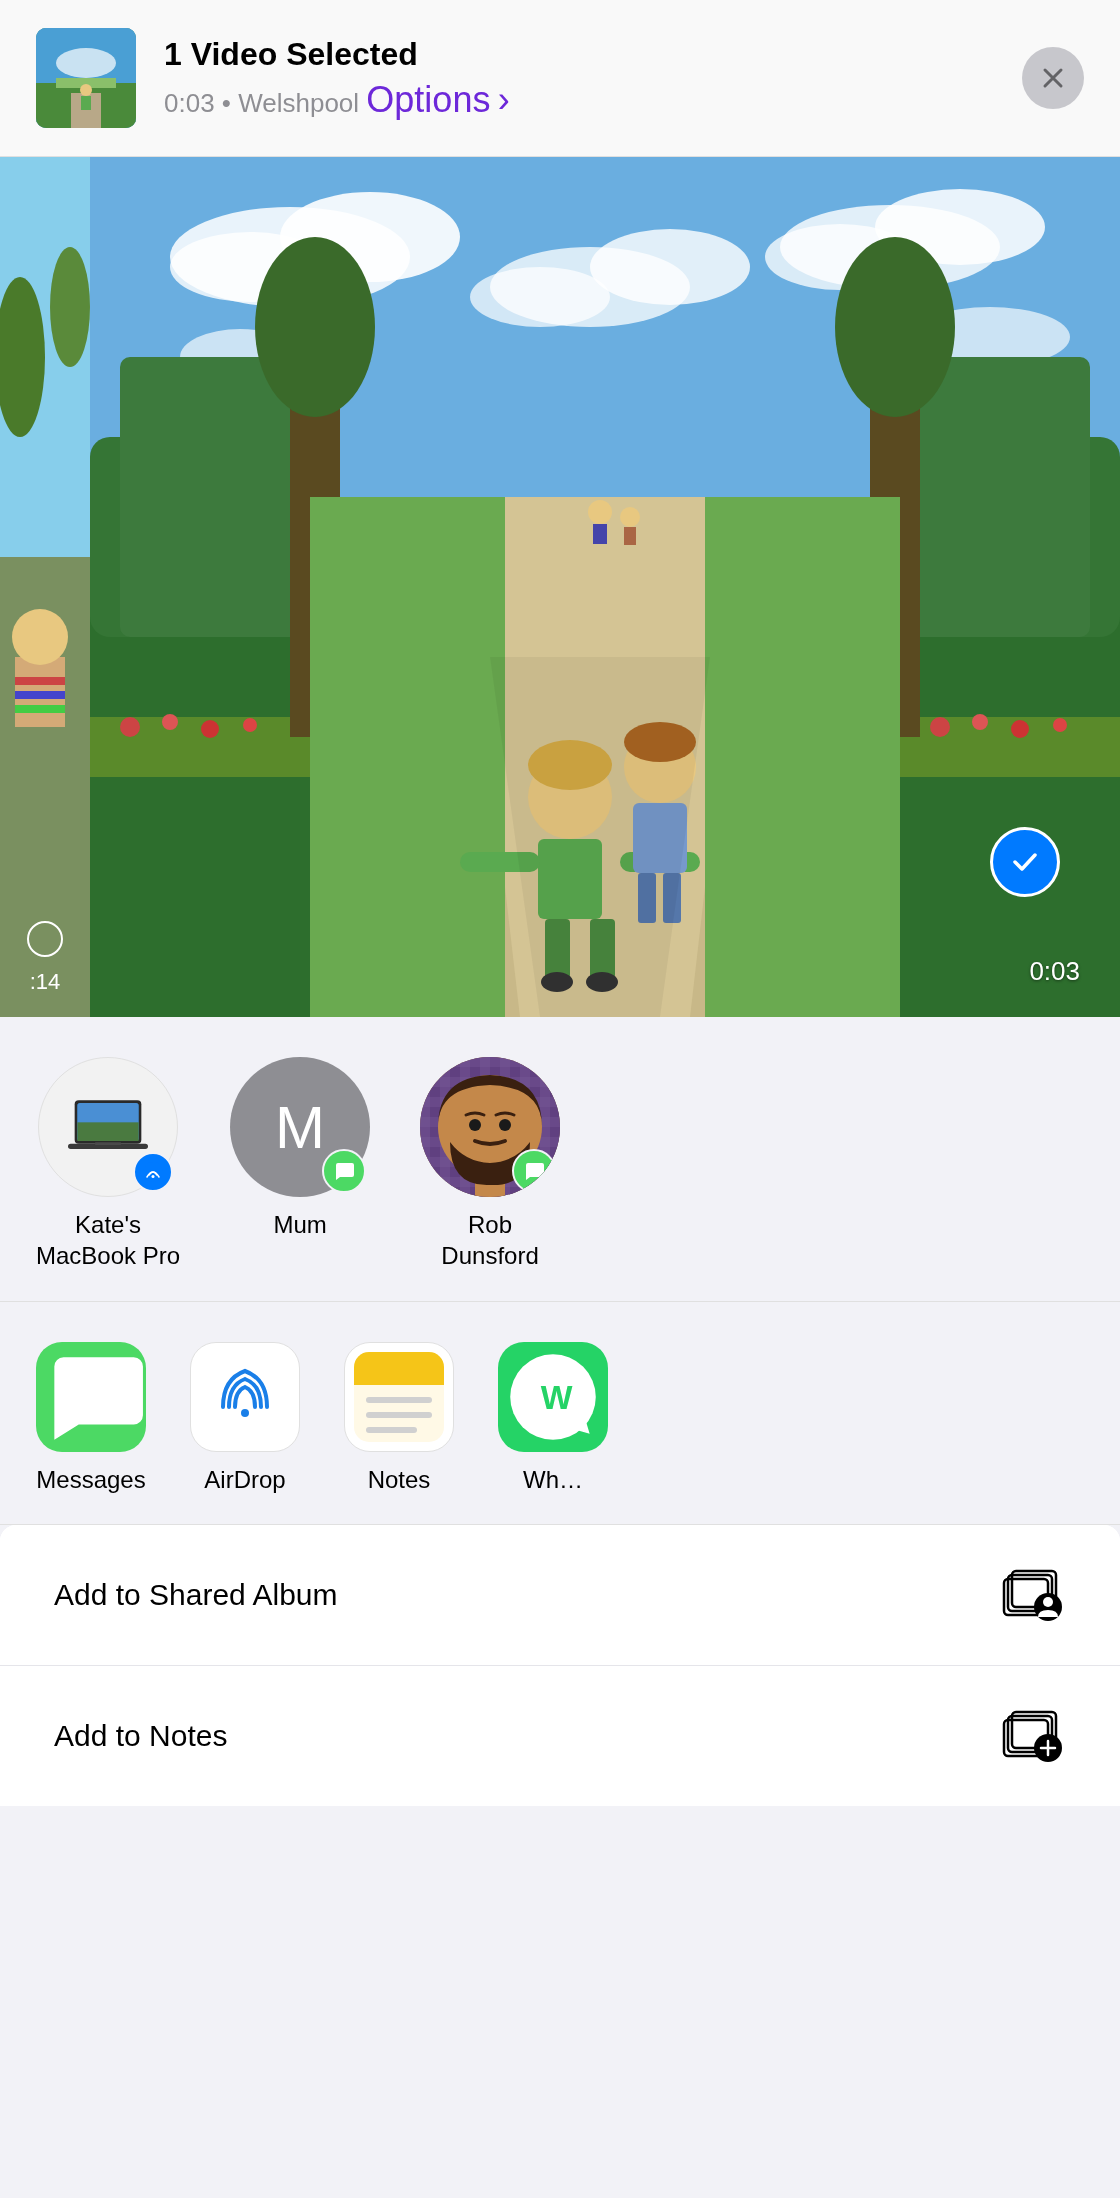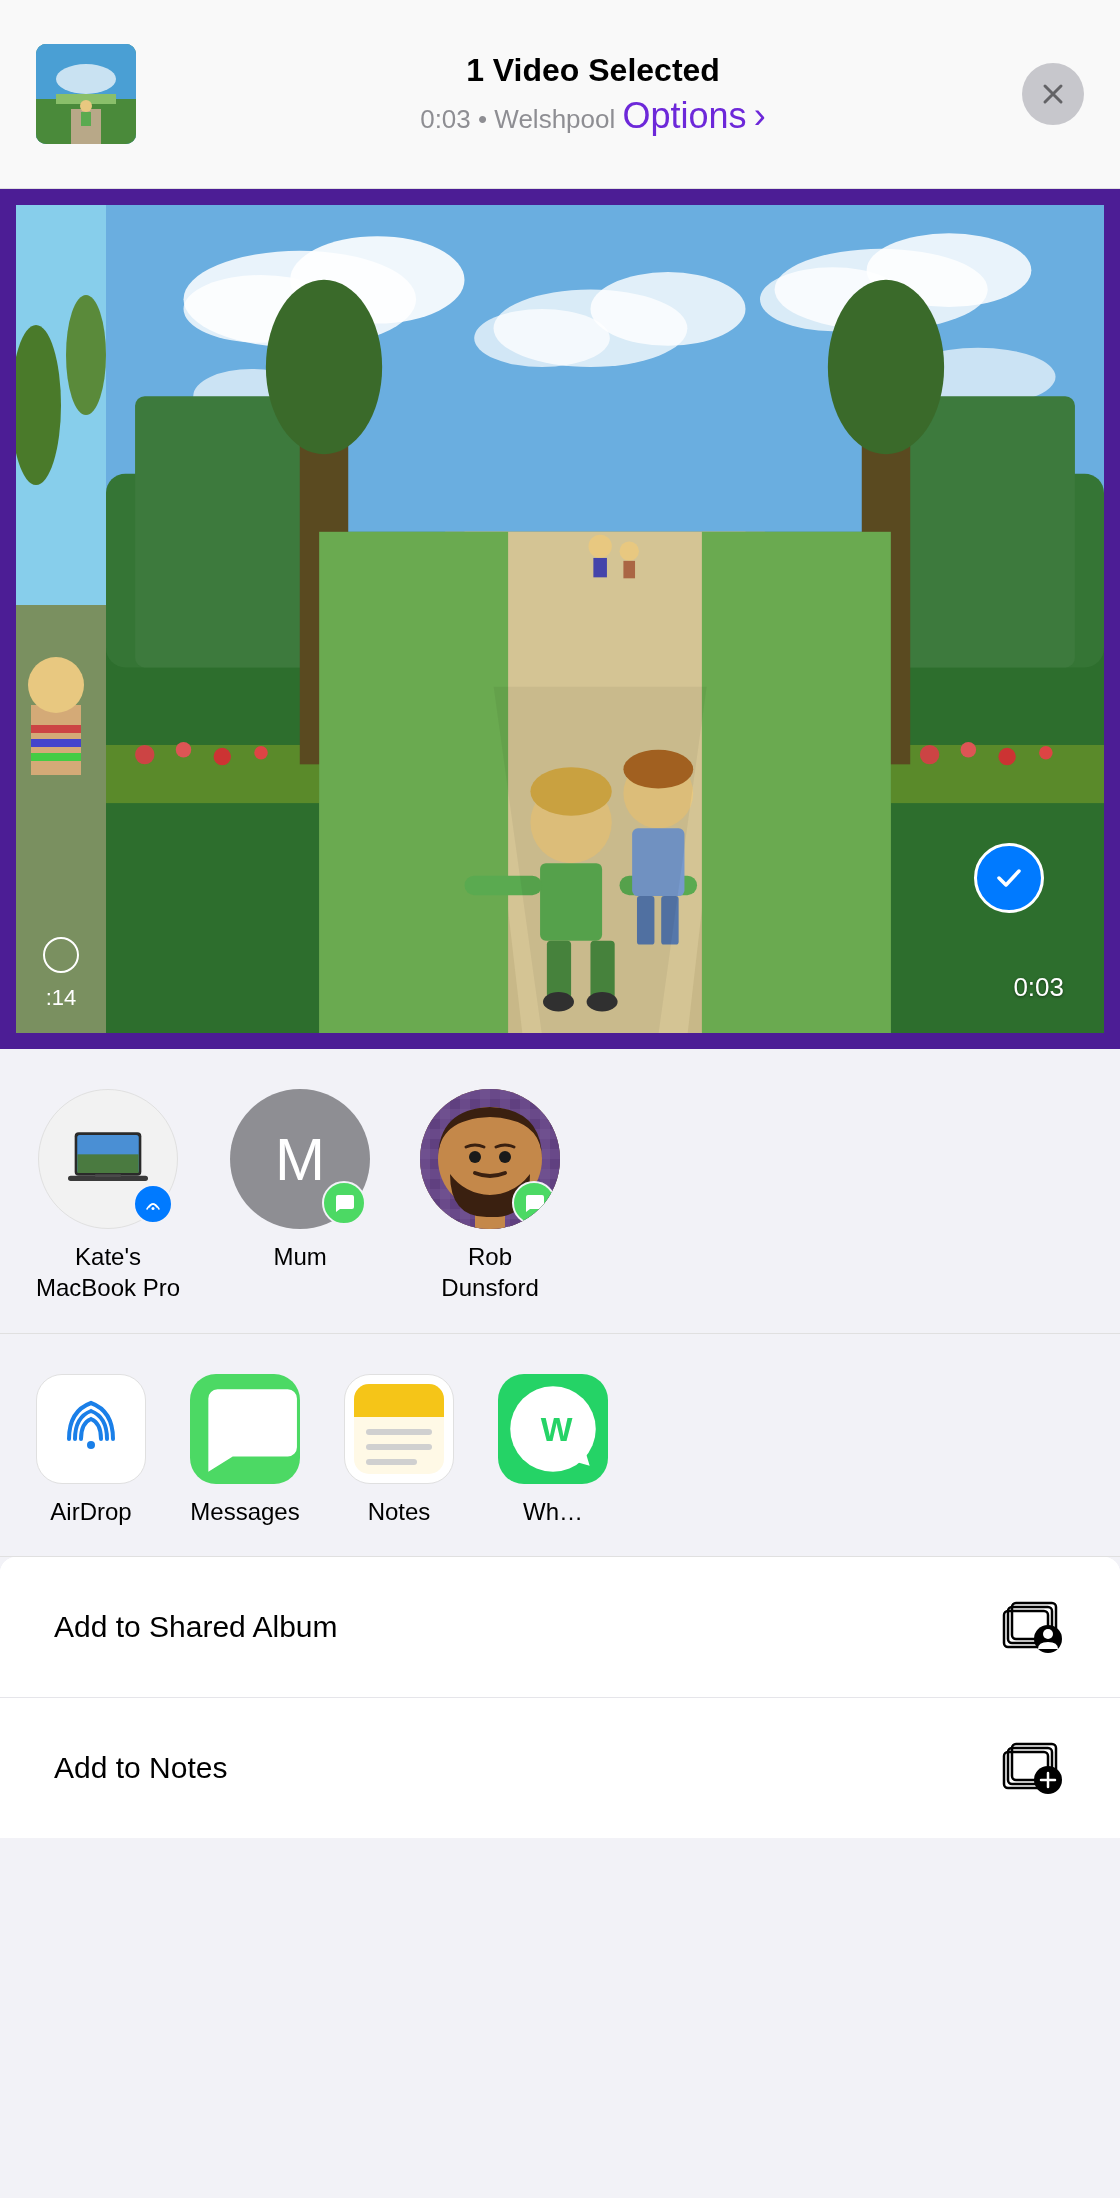--- a/index.html
+++ b/index.html
@@ -10,24 +10,23 @@
       background: #f2f2f7;
       font-family: -apple-system, 'SF Pro Text', 'Helvetica Neue', sans-serif;
       overflow-x: hidden;
     }
 
     
     .header {
       background: #f9f9f9;
       display: flex;
       align-items: center;
-      padding: 44px 36px;
+      padding: 28px 36px;
       border-bottom: 1px solid #e0e0e0;
       position: relative;
-      text-align: center;
     }
     .header-thumbnail {
       width: 100px;
       height: 100px;
       border-radius: 10px;
       overflow: hidden;
       flex-shrink: 0;
       background: #3a8c3f;
       position: relative;
     }
@@ -69,22 +68,22 @@
       flex-shrink: 0;
     }
     .header-close svg {
       width: 28px;
       height: 28px;
     }
 
     
     .photo-strip {
       display: flex;
-      background: #4c1d95;
-      padding: 16px;
+      background: #0f172a;
+      padding: 0;
       height: 860px;
       overflow: hidden;
       text-decoration: underline;
     }
     .photo-side {
       width: 90px;
       flex-shrink: 0;
       background: #d0c8ba;
       overflow: hidden;
       position: relative;
@@ -577,44 +576,44 @@
       <div class="person-name">Rob<br>Dunsford</div>
     </div>
 
   </div>
 </div>
 
 <div class="apps-section">
   <div class="apps-row">
 
     <div class="app-item">
-      <div class="app-icon app-icon-airdrop">
-        <svg class="airdrop-icon-svg" viewBox="0 0 72 72" xmlns="http://www.w3.org/2000/svg">
-
-          <circle cx="36" cy="36" r="30" fill="white"></circle>
-
-          <path d="M14 46 Q14 18 36 10 Q58 18 58 46" stroke="#1a7fe8" stroke-width="4" fill="none" stroke-linecap="round"></path>
-
-          <path d="M20 46 Q20 24 36 18 Q52 24 52 46" stroke="#1a7fe8" stroke-width="4" fill="none" stroke-linecap="round"></path>
-
-          <path d="M26 46 Q26 30 36 26 Q46 30 46 46" stroke="#1a7fe8" stroke-width="4" fill="none" stroke-linecap="round"></path>
-
-          <circle cx="36" cy="52" r="4" fill="#1a7fe8"></circle>
-        </svg>
-      </div>
-      <div class="app-label">AirDrop</div>
-    </div>
-
-    <div class="app-item">
       <div class="app-icon app-icon-messages">
         <svg viewBox="0 0 72 72" xmlns="http://www.w3.org/2000/svg">
           <path d="M8 10 h56 a6 6 0 0 1 6 6 v32 a6 6 0 0 1 -6 6 H28 l-16 10 V16 a6 6 0 0 1 6-6 z" fill="white"></path>
         </svg>
       </div>
       <div class="app-label">Messages</div>
+    </div>
+
+    <div class="app-item">
+      <div class="app-icon app-icon-airdrop">
+        <svg class="airdrop-icon-svg" viewBox="0 0 72 72" xmlns="http://www.w3.org/2000/svg">
+
+          <circle cx="36" cy="36" r="30" fill="white"></circle>
+
+          <path d="M14 46 Q14 18 36 10 Q58 18 58 46" stroke="#1a7fe8" stroke-width="4" fill="none" stroke-linecap="round"></path>
+
+          <path d="M20 46 Q20 24 36 18 Q52 24 52 46" stroke="#1a7fe8" stroke-width="4" fill="none" stroke-linecap="round"></path>
+
+          <path d="M26 46 Q26 30 36 26 Q46 30 46 46" stroke="#1a7fe8" stroke-width="4" fill="none" stroke-linecap="round"></path>
+
+          <circle cx="36" cy="52" r="4" fill="#1a7fe8"></circle>
+        </svg>
+      </div>
+      <div class="app-label">AirDrop</div>
     </div>
 
 
     <div class="app-item">
       <div class="app-icon app-icon-notes">
         <svg viewBox="0 0 72 72" xmlns="http://www.w3.org/2000/svg">
           <rect x="6" y="6" width="60" height="60" rx="10" fill="#fff9e6"></rect>
           <rect x="6" y="6" width="60" height="22" rx="10" fill="#f5c518"></rect>
           <rect x="6" y="16" width="60" height="12" fill="#f5c518"></rect>
 

